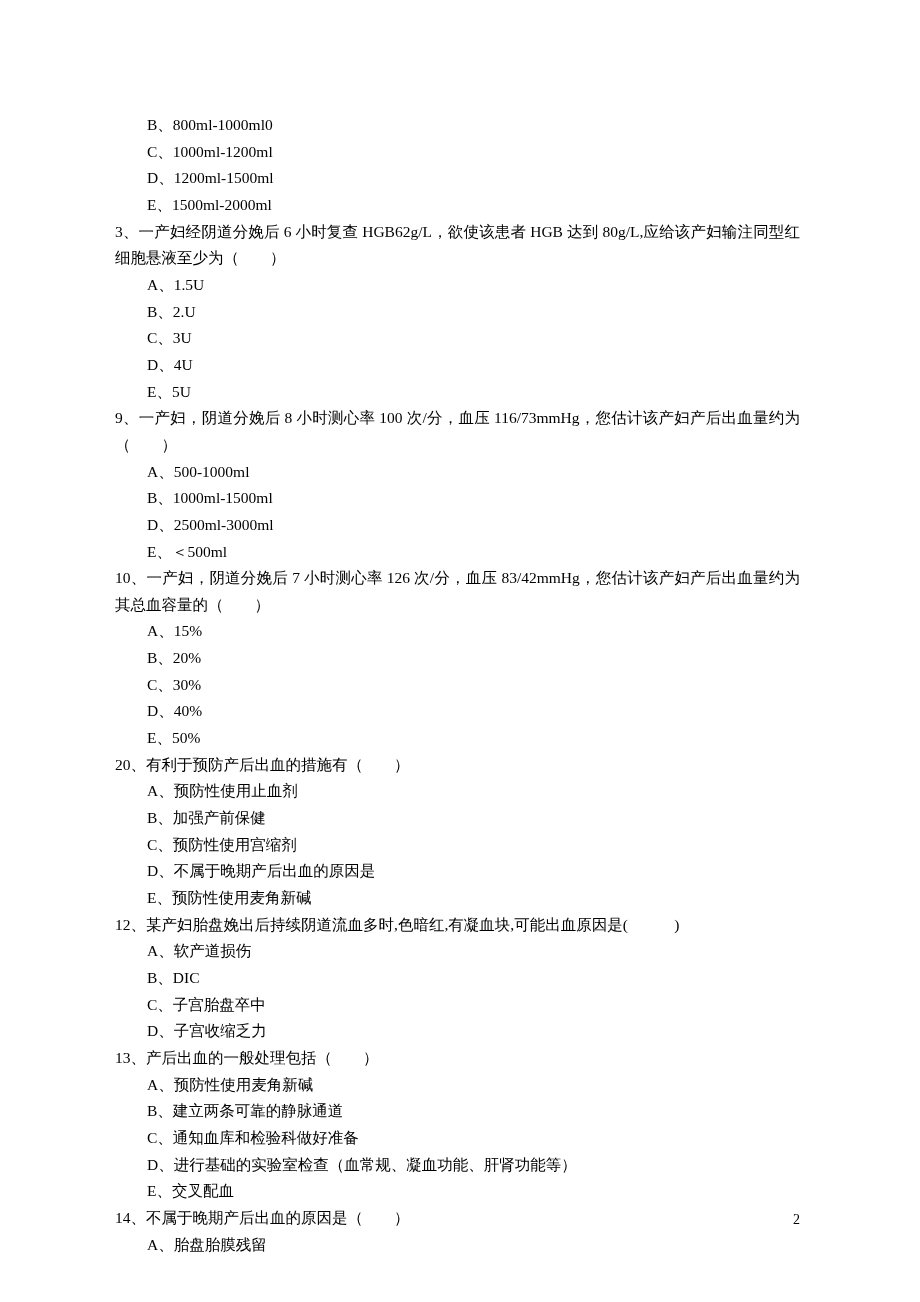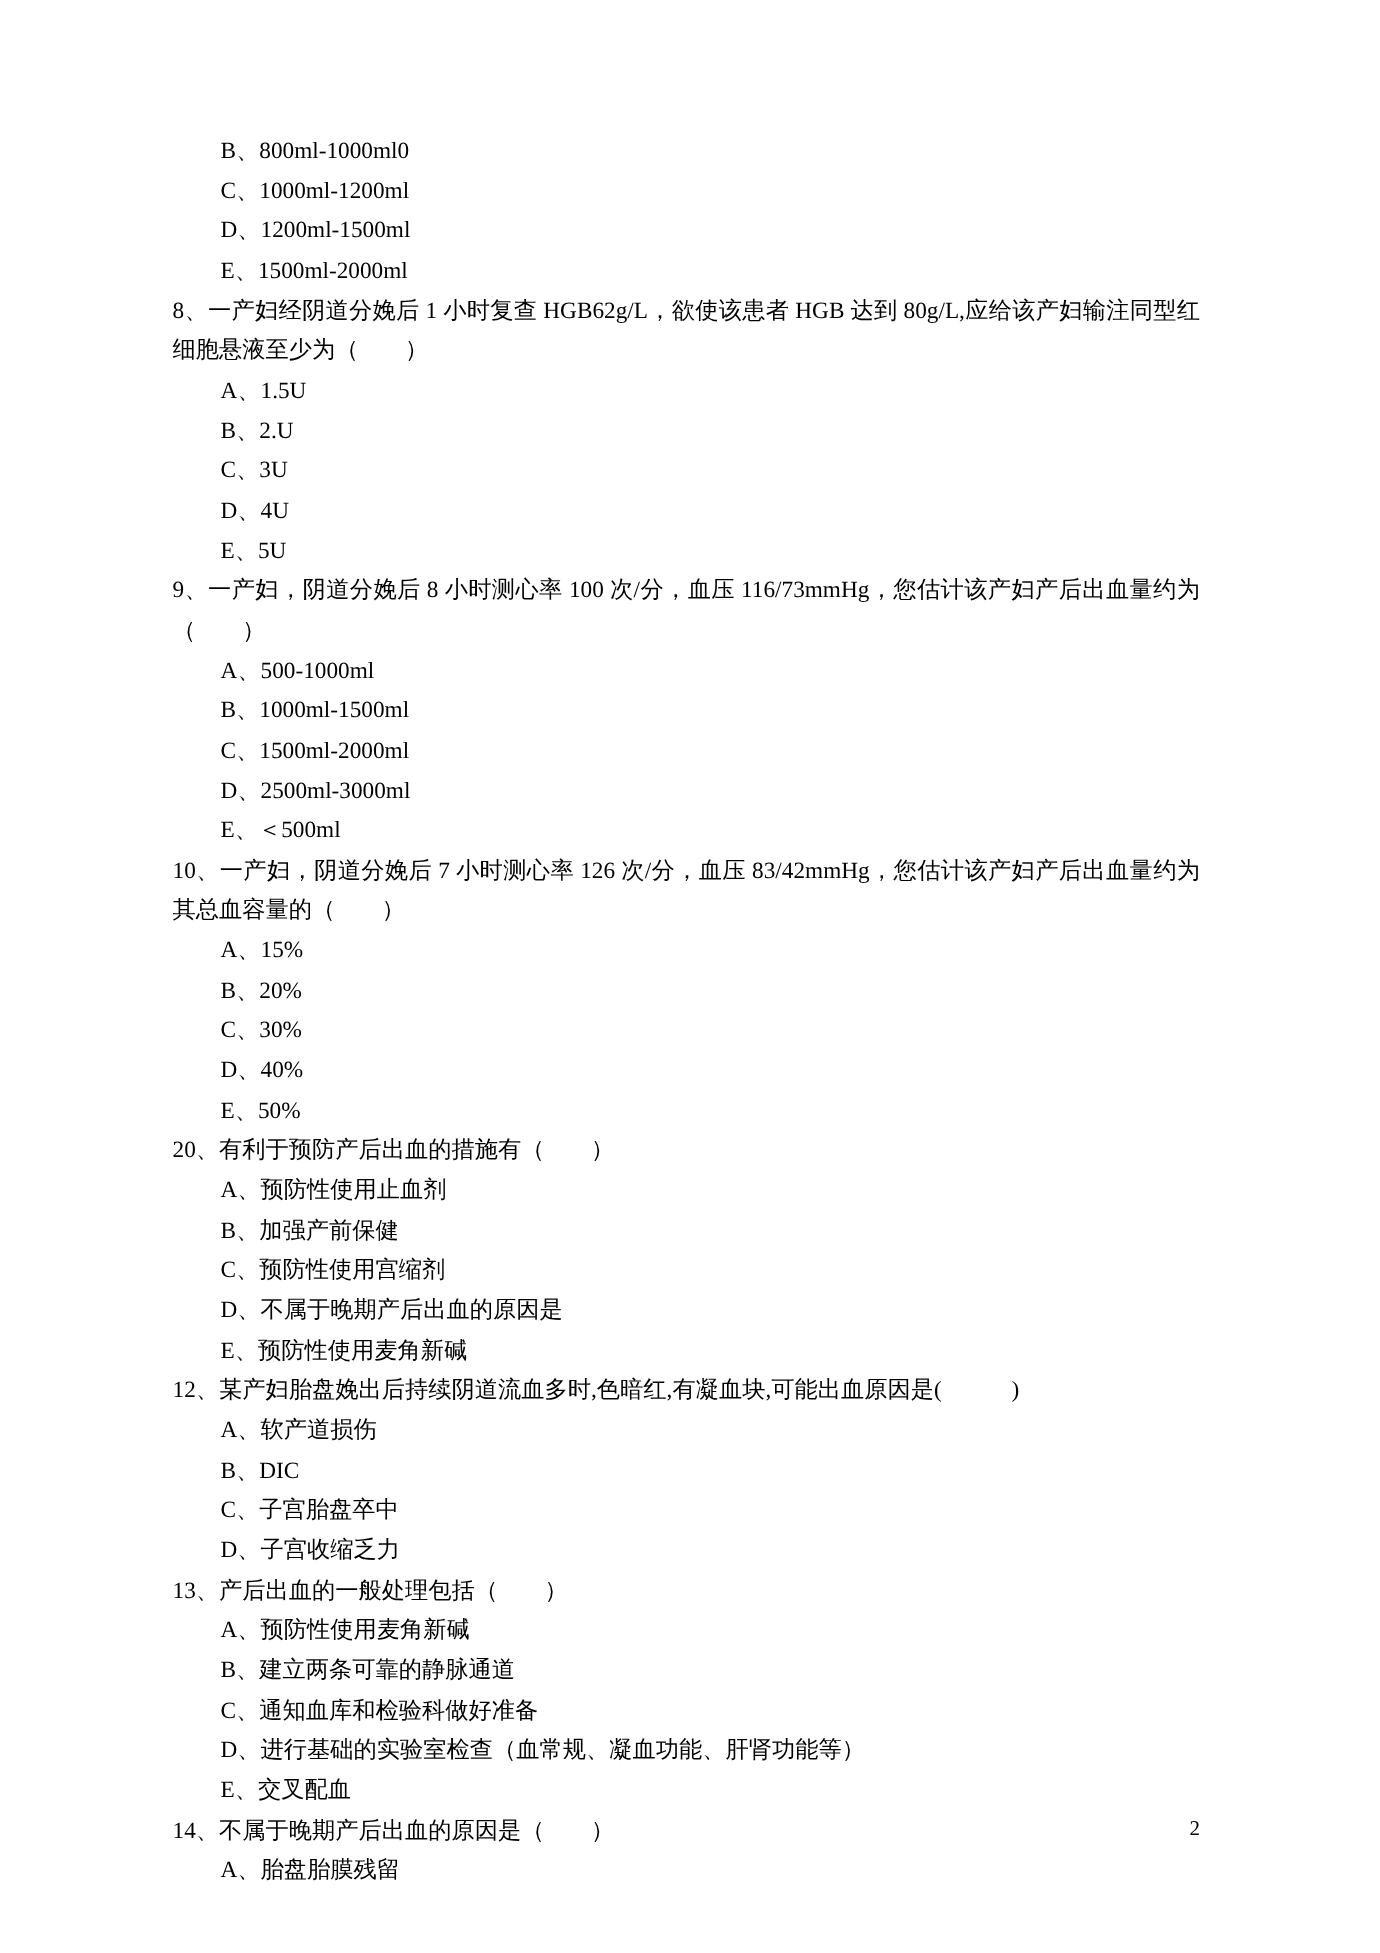--- a/index.html
+++ b/index.html
@@ -10,21 +10,21 @@
   body {
     width: 920px;
     min-height: 1302px;
     font-family: "SimSun", "Songti SC", serif;
     font-size: 15.5px;
     color: #000000;
     line-height: 1.72;
     position: relative;
   }
   .page {
-    padding: 88px 120px 0 115px;
+    padding: 112px 120px 0 115px;
   }
   .q {
     text-align: justify;
     text-justify: inter-ideograph;
   }
   .opt {
     padding-left: 32px;
   }
   .page-num {
     position: absolute;
@@ -38,31 +38,30 @@
 </head>
 <body>
 
 <div class="page">
 
   <div class="opt">B、800ml-1000ml0</div>
   <div class="opt">C、1000ml-1200ml</div>
   <div class="opt">D、1200ml-1500ml</div>
   <div class="opt">E、1500ml-2000ml</div>
 
-  <div class="q">8、一产妇经阴道分娩后 1 小时复查 HGB62g/L，欲使该患者 HGB 达到 80g/L,应给该产妇输注同型红细胞悬液至少为（　　）</div>
+  <div class="q">3、一产妇经阴道分娩后 6 小时复查 HGB62g/L，欲使该患者 HGB 达到 80g/L,应给该产妇输注同型红细胞悬液至少为（　　）</div>
   <div class="opt">A、1.5U</div>
   <div class="opt">B、2.U</div>
   <div class="opt">C、3U</div>
   <div class="opt">D、4U</div>
   <div class="opt">E、5U</div>
 
   <div class="q">9、一产妇，阴道分娩后 8 小时测心率 100 次/分，血压 116/73mmHg，您估计该产妇产后出血量约为（　　）</div>
   <div class="opt">A、500-1000ml</div>
   <div class="opt">B、1000ml-1500ml</div>
-  <div class="opt">C、1500ml-2000ml</div>
   <div class="opt">D、2500ml-3000ml</div>
   <div class="opt">E、＜500ml</div>
 
   <div class="q">10、一产妇，阴道分娩后 7 小时测心率 126 次/分，血压 83/42mmHg，您估计该产妇产后出血量约为其总血容量的（　　）</div>
   <div class="opt">A、15%</div>
   <div class="opt">B、20%</div>
   <div class="opt">C、30%</div>
   <div class="opt">D、40%</div>
   <div class="opt">E、50%</div>
 

